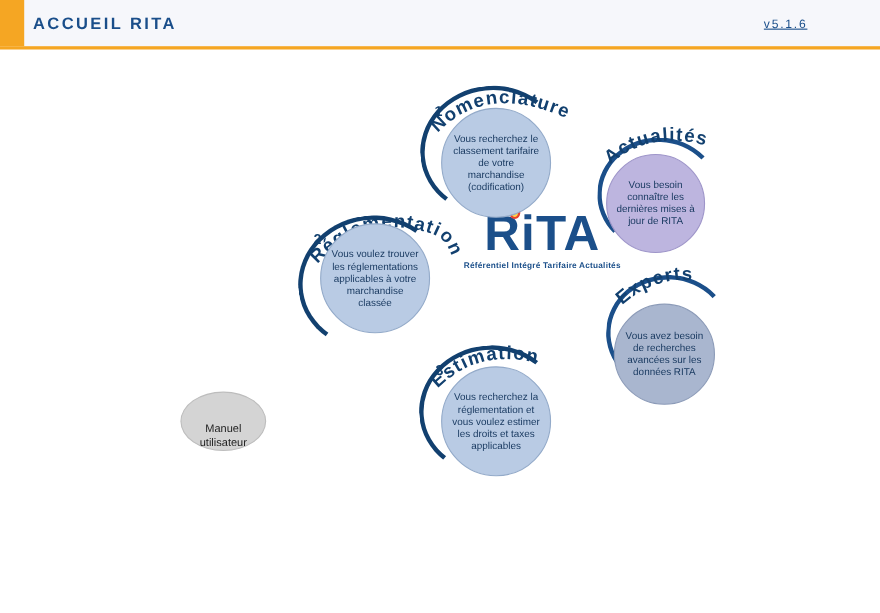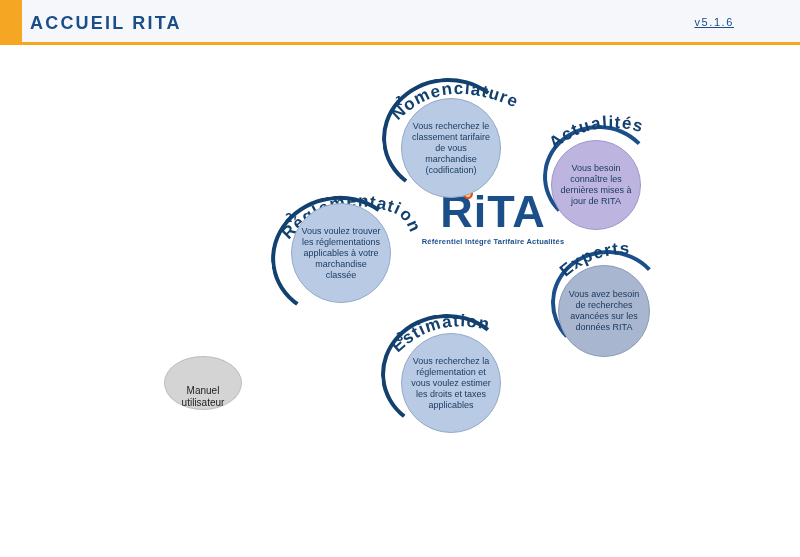--- a/index.html
+++ b/index.html
@@ -35,21 +35,21 @@
     position: absolute;
     left: 0; top: 42px;
     width: 800px;
     height: 3px;
     background: #f5a623;
   }
   #header-title {
     position: absolute;
     left: 30px;
     top: 13px;
-    font-size: 18px;
+    font-size: 15px;
     font-weight: bold;
     letter-spacing: 2.2px;
     color: #1a4e8a;
   }
   #version-link {
     position: absolute;
     right: 66px;
     top: 16px;
     font-size: 11px;
     font-weight: normal;
@@ -216,21 +216,21 @@
     <div class="curve-label" style="left:386px; top:24px;">
       <svg width="260" height="60" viewBox="0 0 260 60">
         <path id="pathNom" d="M10,54 Q55,4 132,40" fill="none"></path>
         <text class="curve-text">
           <textPath href="#pathNom" startOffset="2%">Nomenclature</textPath>
         </text>
       </svg>
     </div>
     <div class="num" style="left:395px; top:48px;">1</div>
     <div class="bubble bubble-blue" style="left:401px; top:53px; width:100px; height:100px;">
-      <span class="bubble-text">Vous recherchez le classement tarifaire de vous marchandise (codification)</span>
+      <span class="bubble-text">Vous recherchez le classement tarifaire de votre marchandise (codification)</span>
     </div>
   </div>
 
   <div class="node">
     <div class="arc" style="left:543px; top:80px; width:112px; height:104px;
          border-right-color:transparent; border-bottom-color:transparent; transform:rotate(2deg);"></div>
     <div class="curve-label" style="left:545px; top:62px;">
       <svg width="200" height="60" viewBox="0 0 200 60">
         <path id="pathAct" d="M8,44 Q50,6 110,30" fill="none"></path>
         <text class="curve-text">
@@ -264,21 +264,21 @@
     <div class="arc" style="left:551px; top:205px; width:114px; height:106px;
          border-right-color:transparent; border-bottom-color:transparent; transform:rotate(3deg);"></div>
     <div class="curve-label" style="left:556px; top:188px;">
       <svg width="200" height="60" viewBox="0 0 200 60">
         <path id="pathExp" d="M8,46 Q48,8 108,28" fill="none"></path>
         <text class="curve-text">
           <textPath href="#pathExp" startOffset="2%">Experts</textPath>
         </text>
       </svg>
     </div>
-    <div class="bubble bubble-steel" style="left:558px; top:220px; width:92px; height:92px;justify-content:flex-end;">
+    <div class="bubble bubble-steel" style="left:558px; top:231px; width:92px; height:92px;justify-content:flex-end;">
       <span class="bubble-text">Vous avez besoin de recherches avancées sur les données RITA</span>
     </div>
   </div>
 
   <div class="node">
     <div class="arc arc-dark" style="left:381px; top:269px; width:130px; height:118px;
          border-right-color:transparent; border-bottom-color:transparent; transform:rotate(-5deg);"></div>
     <div class="curve-label" style="left:386px; top:258px;">
       <svg width="240" height="60" viewBox="0 0 240 60">
         <path id="pathEst" d="M10,52 Q54,6 122,34" fill="none"></path>

